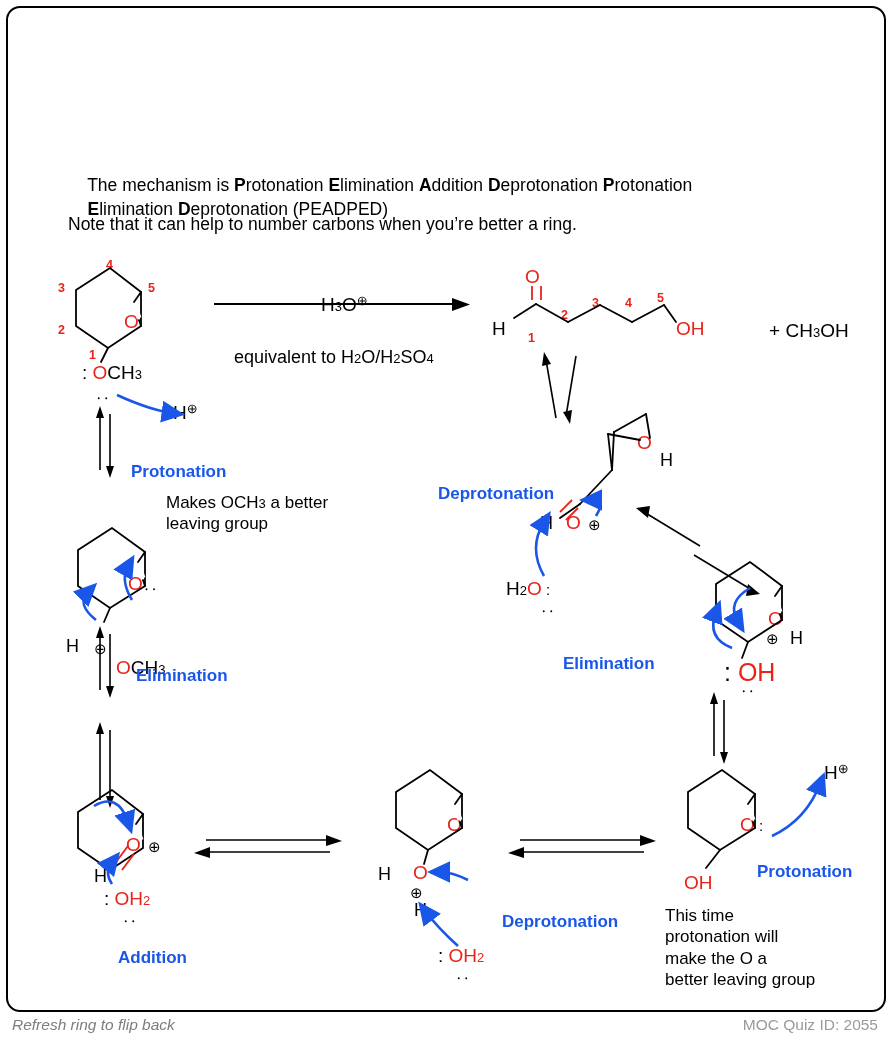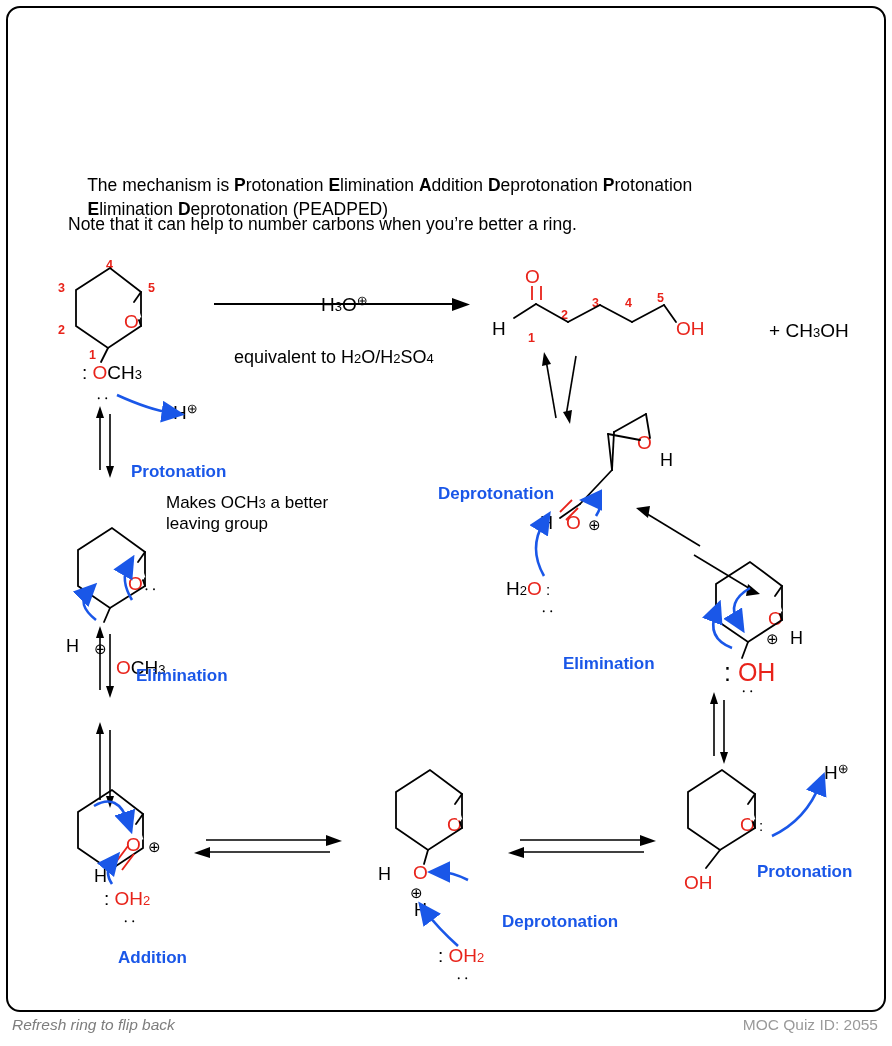--- a/index.html
+++ b/index.html
@@ -100,20 +100,21 @@
   <div class="txt" style="left:410px;top:884px;font-size:15px;color:#000;">⊕</div>
   <div class="txt" style="left:414px;top:900px;font-size:18px;color:#000;">H</div>
   <div class="txt" style="left:438px;top:945px;font-size:19px;"><span class="blk">:</span> <span class="red">O</span><span class="red">H<span class="sub">2</span></span></div>
   <div class="txt" style="left:455px;top:963px;font-size:15px;color:#000;">․․</div>
   <div class="txt ital-blue" style="left:502px;top:912px;">Deprotonation</div>
 
   <div class="txt" style="left:740px;top:814px;font-size:19px;"><span class="red">O</span><span class="blk" style="font-size:15px;"> :</span></div>
   <div class="txt" style="left:684px;top:872px;font-size:19px;"><span class="red">OH</span></div>
   <div class="txt" style="left:824px;top:762px;font-size:19px;color:#000;">H<span class="sup" style="position:relative;top:-6px;">⊕</span></div>
   <div class="txt ital-blue" style="left:757px;top:862px;">Protonation</div>
+  <div class="txt body-blk" style="left:665px;top:905px;">This time<br>protonation will<br>make the O a<br>better leaving group</div>
 
   <div class="txt" style="left:768px;top:608px;font-size:19px;"><span class="red">O</span></div>
   <div class="txt" style="left:766px;top:630px;font-size:15px;color:#000;">⊕</div>
   <div class="txt" style="left:790px;top:628px;font-size:18px;color:#000;">H</div>
   <div class="txt" style="left:724px;top:658px;font-size:25px;"><span class="blk">:</span> <span class="red">OH</span></div>
   <div class="txt" style="left:740px;top:676px;font-size:15px;color:#000;">․․</div>
   <div class="txt ital-blue" style="left:563px;top:654px;">Elimination</div>
 
   <div class="txt" style="left:637px;top:432px;font-size:19px;"><span class="red">O</span></div>
   <div class="txt" style="left:660px;top:450px;font-size:18px;color:#000;">H</div>

